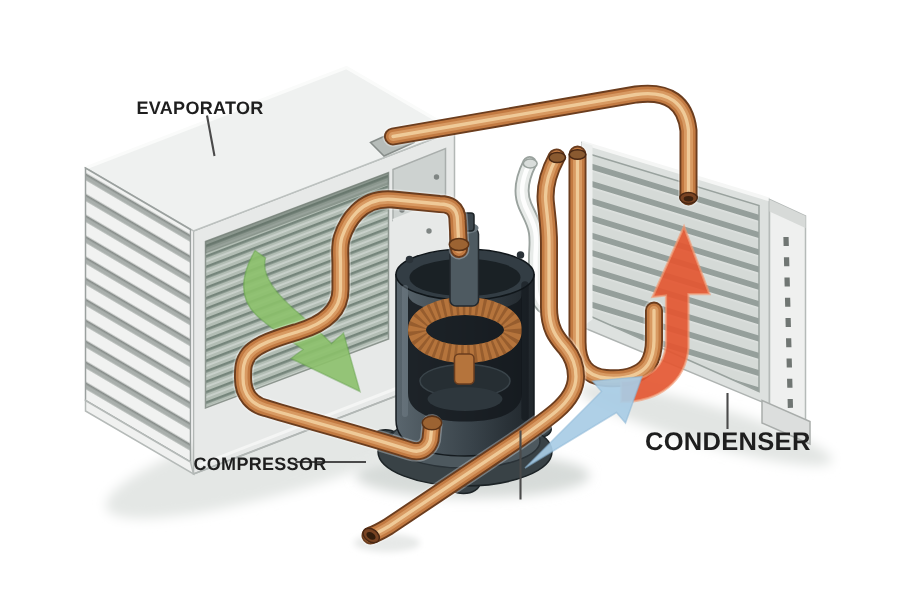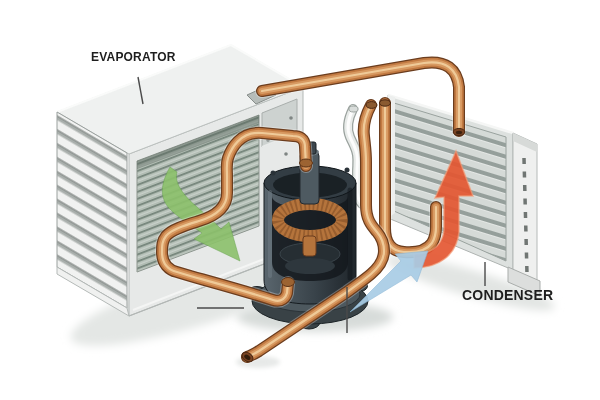--- a/index.html
+++ b/index.html
@@ -1,24 +1,24 @@
 <!DOCTYPE html>
 <html><head>
 <meta charset="utf-8">
 <style>
   html,body{margin:0;padding:0;background:#ffffff;}
   #stage{position:relative;width:600px;height:400px;background:#ffffff;overflow:hidden;
          font-family:"Liberation Sans",sans-serif;}
   #art{position:absolute;left:0;top:0;}
   .lbl{position:absolute;color:#1e1e1e;font-weight:700;font-size:12px;
        letter-spacing:.2px;line-height:16px;white-space:nowrap;}
-  #lbl-evaporator{left:91px;top:49px;}
+  #lbl-evaporator{left:91px;top:64px;}
   #lbl-compressor{left:129px;top:301px;}
   #lbl-hp{left:323px;top:334px;}
-  #lbl-condenser{left:462px;top:287px;font-size:14px;}
+  #lbl-condenser{left:430px;top:287px;font-size:17px;}
 </style>
 </head>
 <body>
 
 <div id="stage">
 <svg id="art" width="600" height="400" viewBox="0 0 600 400">
   <defs>
     <filter id="blur4" x="-40%" y="-40%" width="180%" height="180%">
           <feGaussianBlur stdDeviation="4"></feGaussianBlur>
         </filter>
@@ -178,14 +178,15 @@
 
   <g stroke="#4a4a4a" stroke-width="1.4" fill="none">
     <path d="M138,77 L143,104"></path>
     <path d="M197,308 L244,308"></path>
     <path d="M347,287 L347,333"></path>
     <path d="M485,262 L485,286"></path>
   </g>
 </svg>
 
 <div class="lbl" id="lbl-evaporator">EVAPORATOR</div>
+<div class="lbl" id="lbl-compressor">COMPRESSOR</div>
 <div class="lbl" id="lbl-condenser">CONDENSER</div>
 </div>
 
 </body></html>

